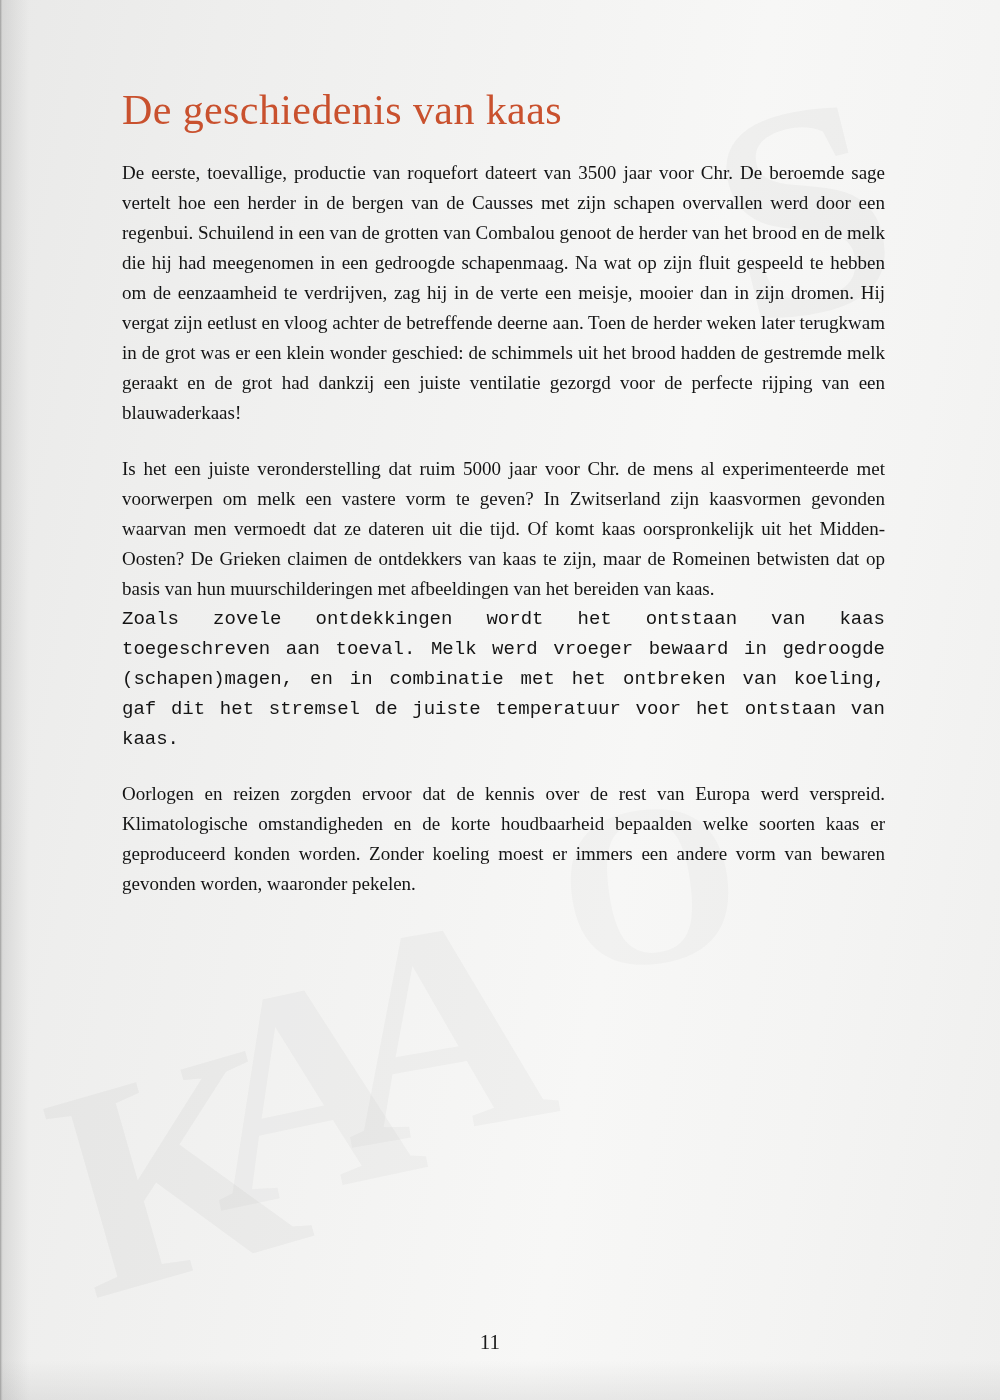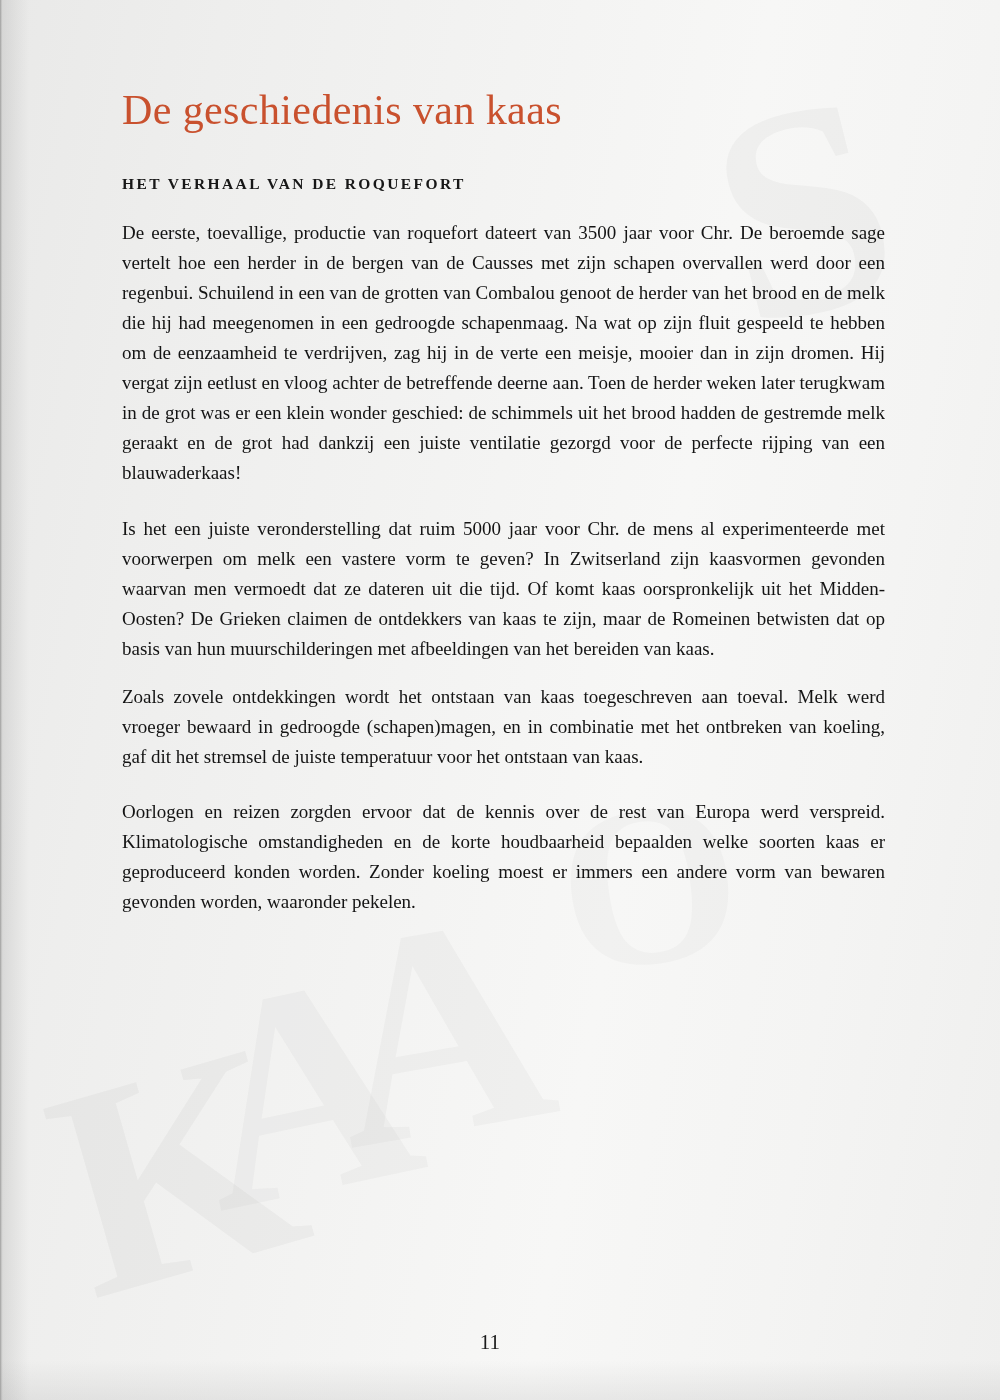--- a/index.html
+++ b/index.html
@@ -97,21 +97,21 @@
   .body-par {
     font-size: 19px;
     line-height: 30px;
     color: #141414;
     text-align: justify;
     text-justify: inter-word;
     margin: 0;
     hyphens: none;
   }
   .par-gap-lg { margin-top: 26px; }
-  .par-gap-sm { margin-top: 18px; }
+  .par-gap-sm { margin-top: 0px; font-family: Liberation Mono, monospace; }
   .par-first  { margin-top: 25px; }
 
   #page-number {
     position: absolute;
     left: 0;
     top: 1330px;
     width: 500px;
     text-align: right;
     font-size: 21px;
     color: #1a1a1a;
@@ -129,21 +129,20 @@
   <div class="watermark" id="wm-a">K</div>
   <div class="watermark" id="wm-b">A</div>
   <div class="watermark" id="wm-c">A</div>
   <div class="watermark" id="wm-d">S</div>
   <div class="watermark" id="wm-e">O</div>
 
   <div id="content">
 
     <h1 id="page-title">De geschiedenis van kaas</h1>
 
-    <h2 class="section-heading" id="heading-roquefort">HET VERHAAL VAN DE ROQUEFORT</h2>
 
     <p class="body-par par-first">De eerste, toevallige, productie van roquefort dateert van 3500 jaar voor Chr. De beroemde sage vertelt hoe een herder in de bergen van de Causses met zijn schapen overvallen werd door een regenbui. Schuilend in een van de grotten van Combalou genoot de herder van het brood en de melk die hij had meegenomen in een gedroogde schapenmaag. Na wat op zijn fluit gespeeld te hebben om de eenzaamheid te verdrijven, zag hij in de verte een meisje, mooier dan in zijn dromen. Hij vergat zijn eetlust en vloog achter de betreffende deerne aan. Toen de herder weken later terugkwam in de grot was er een klein wonder geschied: de schimmels uit het brood hadden de gestremde melk geraakt en de grot had dankzij een juiste ventilatie gezorgd voor de perfecte rijping van een blauwaderkaas!</p>
 
     <p class="body-par par-gap-lg">Is het een juiste veronderstelling dat ruim 5000 jaar voor Chr. de mens al experimenteerde met voorwerpen om melk een vastere vorm te geven? In Zwitserland zijn kaasvormen gevonden waarvan men vermoedt dat ze dateren uit die tijd. Of komt kaas oorspronkelijk uit het Midden-Oosten? De Grieken claimen de ontdekkers van kaas te zijn, maar de Romeinen betwisten dat op basis van hun muurschilderingen met afbeeldingen van het bereiden van kaas.</p>
 
     <p class="body-par par-gap-sm">Zoals zovele ontdekkingen wordt het ontstaan van kaas toegeschreven aan toeval. Melk werd vroeger bewaard in gedroogde (schapen)magen, en in combinatie met het ontbreken van koeling, gaf dit het stremsel de juiste temperatuur voor het ontstaan van kaas.</p>
 
 
     <p class="body-par par-first">Oorlogen en reizen zorgden ervoor dat de kennis over de rest van Europa werd verspreid. Klimatologische omstandigheden en de korte houdbaarheid bepaalden welke soorten kaas er geproduceerd konden worden. Zonder koeling moest er immers een andere vorm van bewaren gevonden worden, waaronder pekelen.</p>
 

